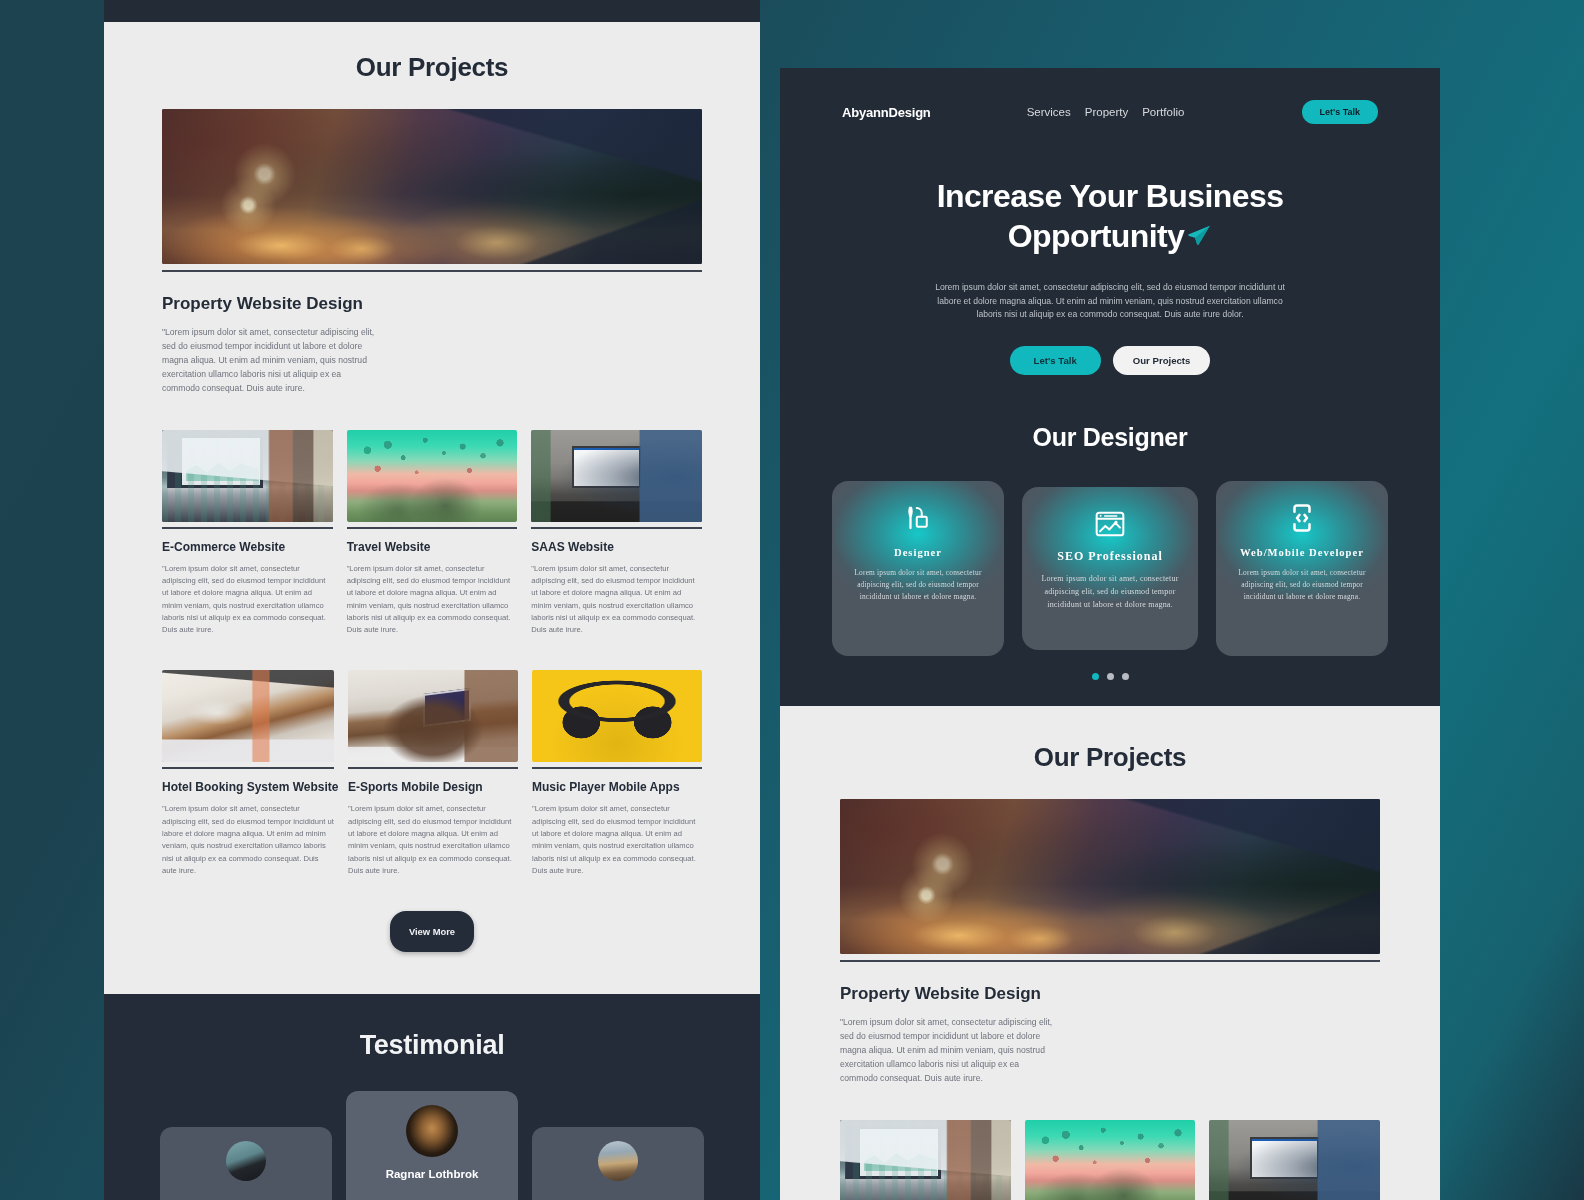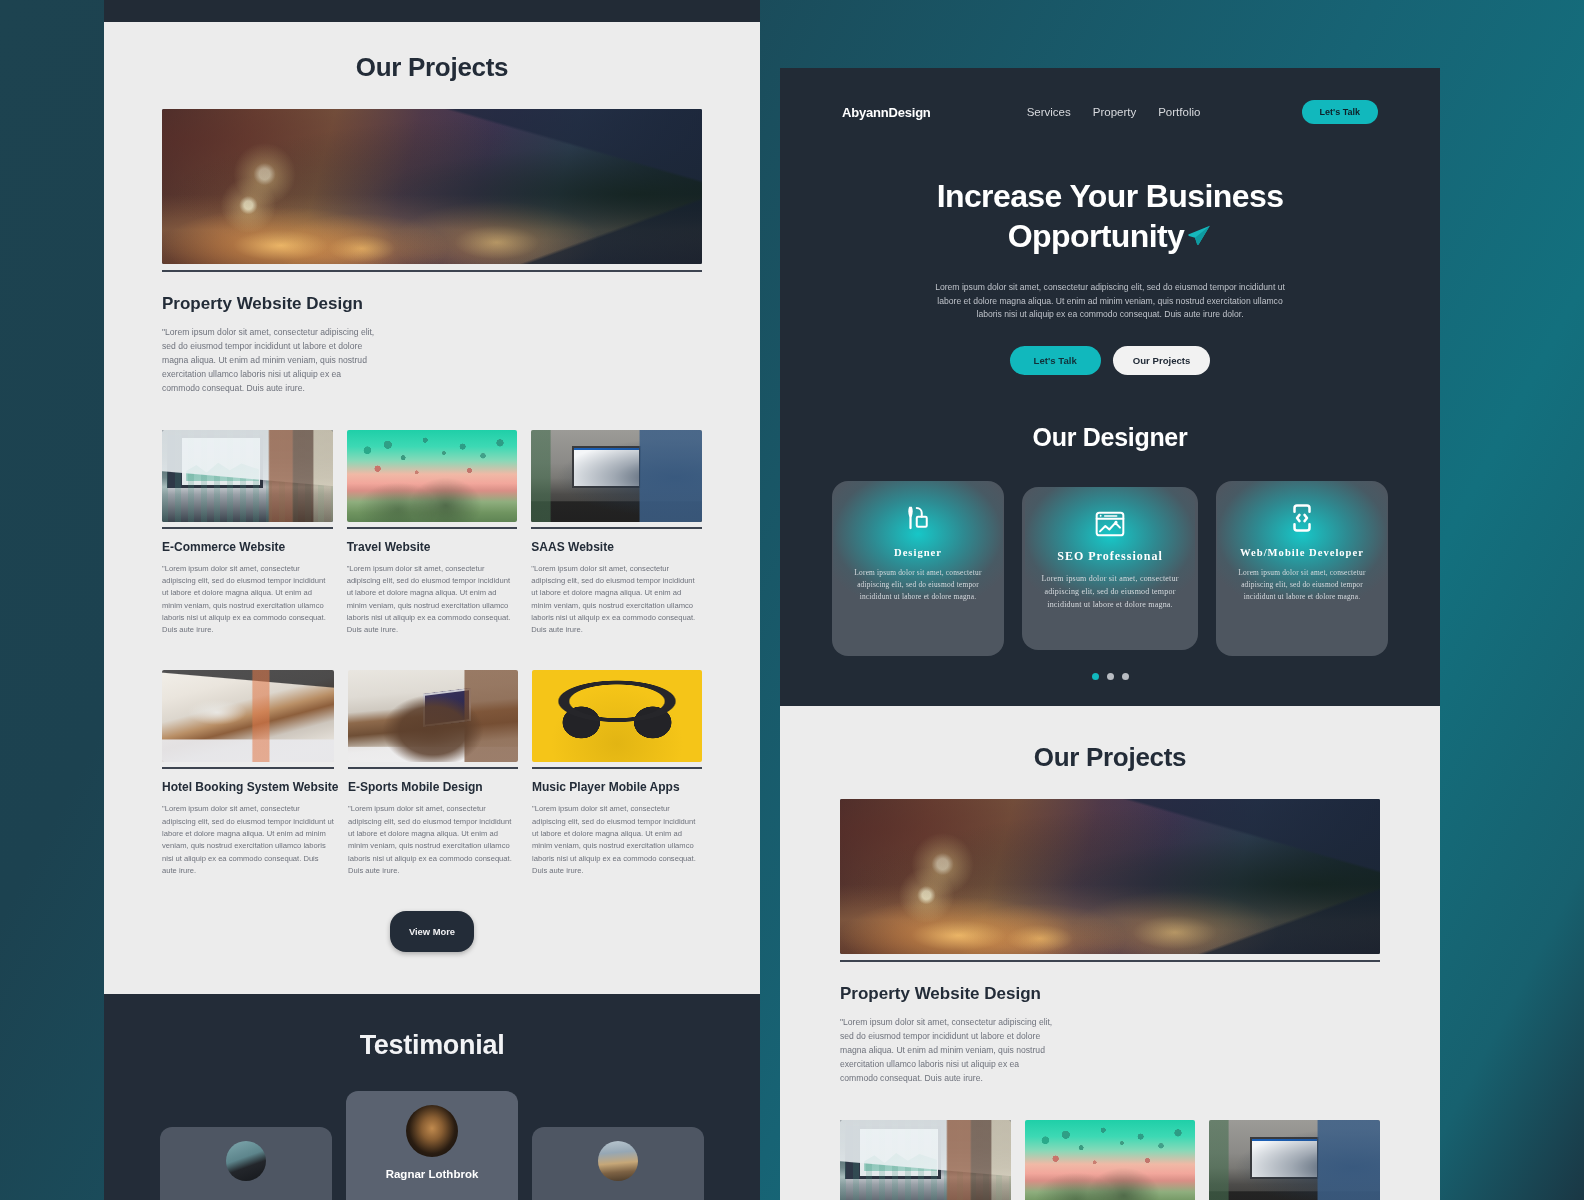--- a/index.html
+++ b/index.html
@@ -185,21 +185,21 @@
     padding: 32px 62px 0 62px;
   }
   .brand {
     font-size: 13px;
     font-weight: bold;
     color: #ffffff;
     letter-spacing: -0.2px;
   }
   .navlinks {
     display: flex;
-    gap: 22px;
+    gap: 14px;
     margin-left: 96px;
   }
   .navlinks a {
     font-size: 11.5px;
     color: #d8dade;
     text-decoration: none;
     cursor: pointer;
   }
   .btn-talk-nav {
     margin-left: auto;

